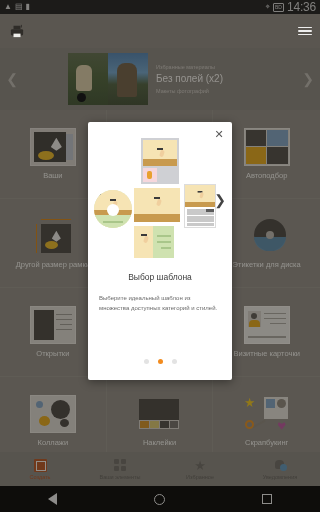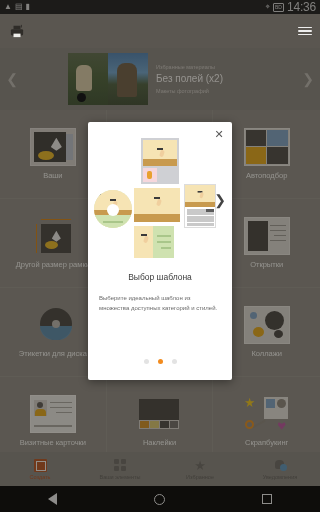--- a/index.html
+++ b/index.html
@@ -342,62 +342,62 @@
         <span class="fbox"></span>
           <span class="fleaf"></span>
           <span class="fflo"></span>
       </div>
       <div class="tile-label">Другой размер рамки</div>
     </div>
 
     <div class="tile"></div>
 
     <div class="tile">
+      <div class="thumb t-disc">
+        <span class="d"></span>
+          <span class="dc"></span>
+          <span class="dh"></span>
+      </div>
+      <div class="tile-label">Этикетки для диска</div>
+    </div>
+
+    <div class="tile">
       <div class="thumb t-card">
         <span class="cim"></span>
         <span class="cl" style="top:7px;width:16px;"></span>
         <span class="cl" style="top:12px;width:16px;"></span>
         <span class="cl" style="top:17px;width:12px;"></span>
         <span class="cl" style="top:22px;width:16px;"></span>
       </div>
       <div class="tile-label">Открытки</div>
     </div>
 
-    <div class="tile">
-      <div class="thumb t-disc">
-        <span class="d"></span>
-          <span class="dc"></span>
-          <span class="dh"></span>
-      </div>
-      <div class="tile-label">Этикетки для диска</div>
-    </div>
-
     <div class="tile"></div>
-
-    <div class="tile">
-      <div class="thumb t-collage">
-        <span class="big"></span>
-          <span class="dot1"></span>
-          <span class="dot2"></span>
-          <span class="dot3"></span>
-      </div>
-      <div class="tile-label">Коллажи</div>
-    </div>
 
     <div class="tile">
       <div class="thumb t-biz">
         <span class="av"></span>
           <span class="avb"></span>
           <span class="avh"></span>
         <span class="bl" style="top:6px;width:22px;"></span>
         <span class="bl" style="top:11px;width:22px;"></span>
         <span class="bl" style="top:16px;width:16px;"></span>
         <span class="bl" style="bottom:5px;left:3px;right:3px;width:auto;"></span>
       </div>
       <div class="tile-label">Визитные карточки</div>
+    </div>
+
+    <div class="tile">
+      <div class="thumb t-collage">
+        <span class="big"></span>
+          <span class="dot1"></span>
+          <span class="dot2"></span>
+          <span class="dot3"></span>
+      </div>
+      <div class="tile-label">Коллажи</div>
     </div>
 
     <div class="tile">
       <div class="thumb t-sticker">
         <span class="srow"></span>
         <span class="strip">
             <i></i>
             <i></i>
             <i></i>
             <i></i>

